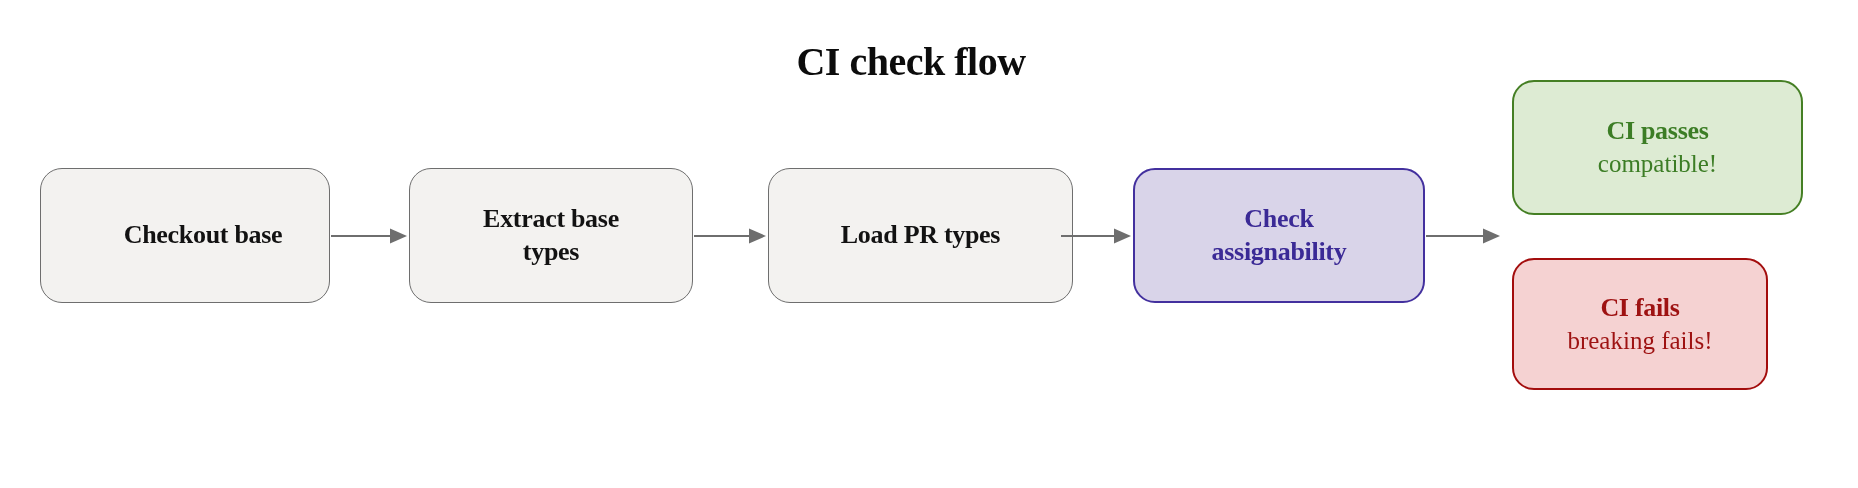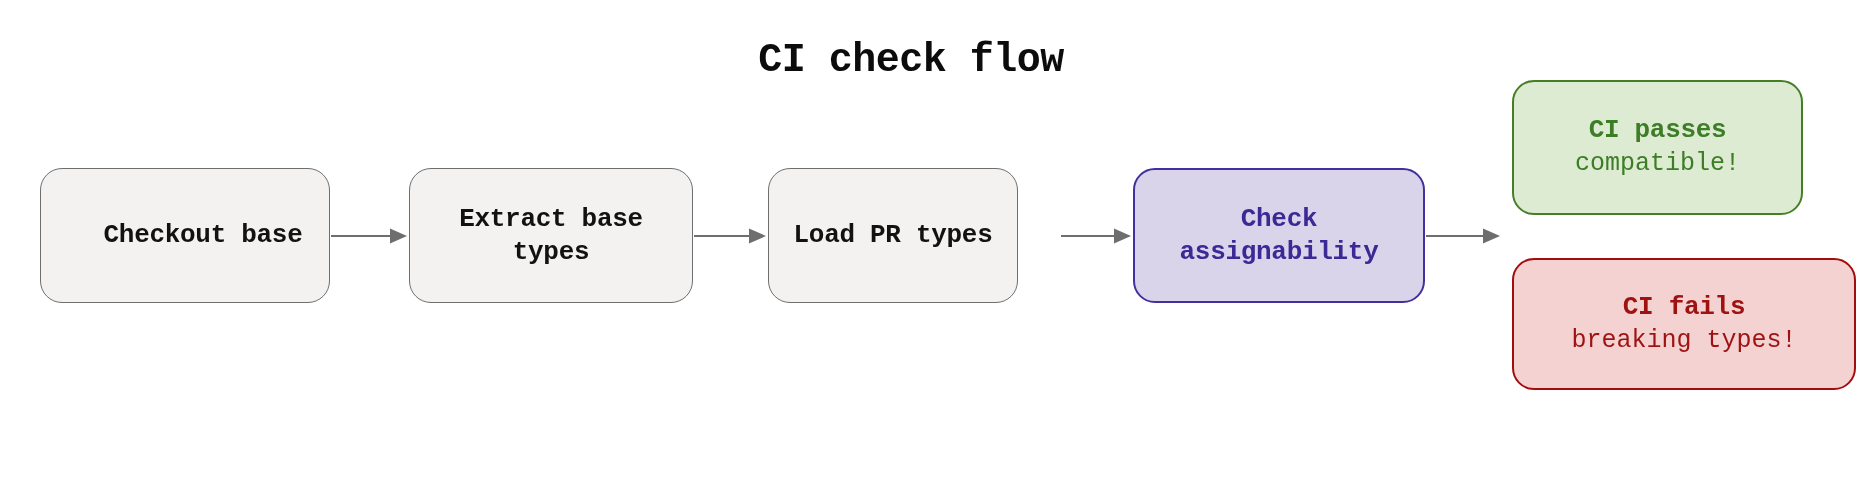--- a/index.html
+++ b/index.html
@@ -1,21 +1,21 @@
 <!DOCTYPE html>
 <html style="--node-fill: #f3f2f0; --node-border: #6e6e6e; --node-text: #121212; --accent-fill: #d9d4e9; --accent-border: #43309e; --accent-text: #3b2a96; --success-fill: #ddebd3; --success-border: #457f24; --success-text: #3c7d25; --fail-fill: #f5d2d2; --fail-border: #a30d0d; --fail-text: #9e1212; --arrow: #6e6e6e;"><head>
 <meta charset="utf-8">
 <style>
   html, body { margin: 0; padding: 0; background: #ffffff; }
   .canvas {
     position: relative;
     width: 1858px;
     height: 488px;
     background: #ffffff;
-    font-family: Liberation Mono, monospace;
+    font-family: Liberation Serif, serif;
     overflow: hidden;
   }
   .title {
     position: absolute;
     left: 0; top: 38px;
     width: 1822px;
     text-align: center;
     font-size: 40px;
     font-weight: 700;
     letter-spacing: -0.5px;
@@ -55,24 +55,24 @@
     border: 2px solid var(--success-border);
     color: var(--success-text);
   }
   .outcome.failure {
     background: var(--fail-fill);
     border: 2px solid var(--fail-border);
     color: var(--fail-text);
   }
   #step-checkout      { left: 40px;   top: 168px; width: 290px; height: 135px; padding-left: 36px; }
   #step-extract       { left: 409px;  top: 168px; width: 284px; height: 135px; }
-  #step-load          { left: 768px;  top: 168px; width: 250px; height: 135px; }
+  #step-load          { left: 768px;  top: 168px; width: 305px; height: 135px; }
   #step-check         { left: 1133px; top: 168px; width: 292px; height: 135px; }
   #outcome-pass       { left: 1512px; top: 80px;  width: 291px; height: 135px; }
-  #outcome-fail       { left: 1512px; top: 258px; width: 344px; height: 132px; }
+  #outcome-fail       { left: 1512px; top: 258px; width: 256px; height: 132px; }
   .arrows { position: absolute; left: 0; top: 0; width: 1858px; height: 488px; pointer-events: none; }
   .arrow-line { stroke: var(--arrow); stroke-width: 2px; }
   .arrow-head { fill: var(--arrow); stroke: none; }
 </style>
 </head>
 <body>
 
 <div class="canvas">
 
   <div class="title">CI check flow</div>
@@ -95,21 +95,21 @@
 assignability</div>
   </div>
 
   <div class="node outcome success" id="outcome-pass">
     <div class="title-line">CI passes</div>
     <div class="subtitle-line">compatible!</div>
   </div>
 
   <div class="node outcome failure" id="outcome-fail">
     <div class="title-line">CI fails</div>
-    <div class="subtitle-line">breaking types!</div>
+    <div class="subtitle-line">breaking fails!</div>
   </div>
 
   <svg class="arrows" viewBox="0 0 1858 488" xmlns="http://www.w3.org/2000/svg">
     <g>
       <line class="arrow-line" x1="331" y1="236" x2="392" y2="236"></line>
       <polygon class="arrow-head" points="407,236 390,228.5 390,243.5"></polygon>
     </g>
     <g>
       <line class="arrow-line" x1="694" y1="236" x2="751" y2="236"></line>
       <polygon class="arrow-head" points="766,236 749,228.5 749,243.5"></polygon>

